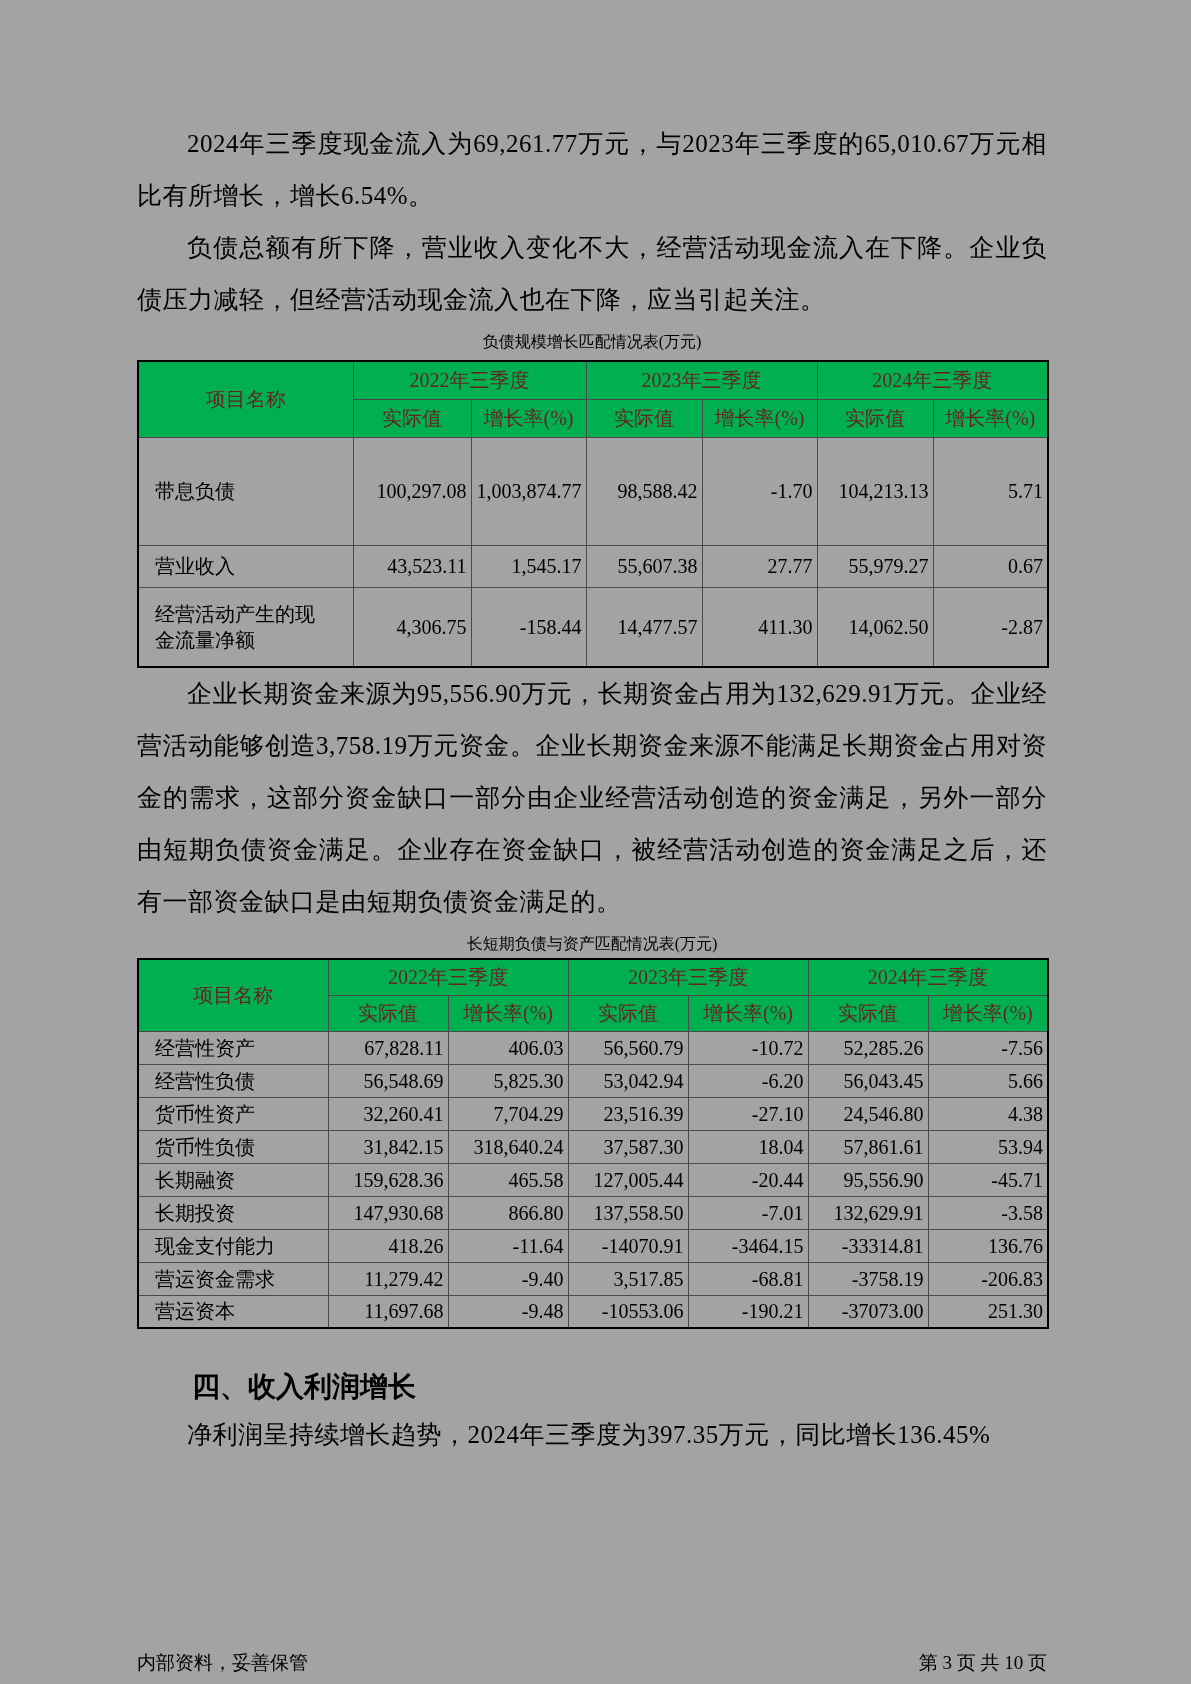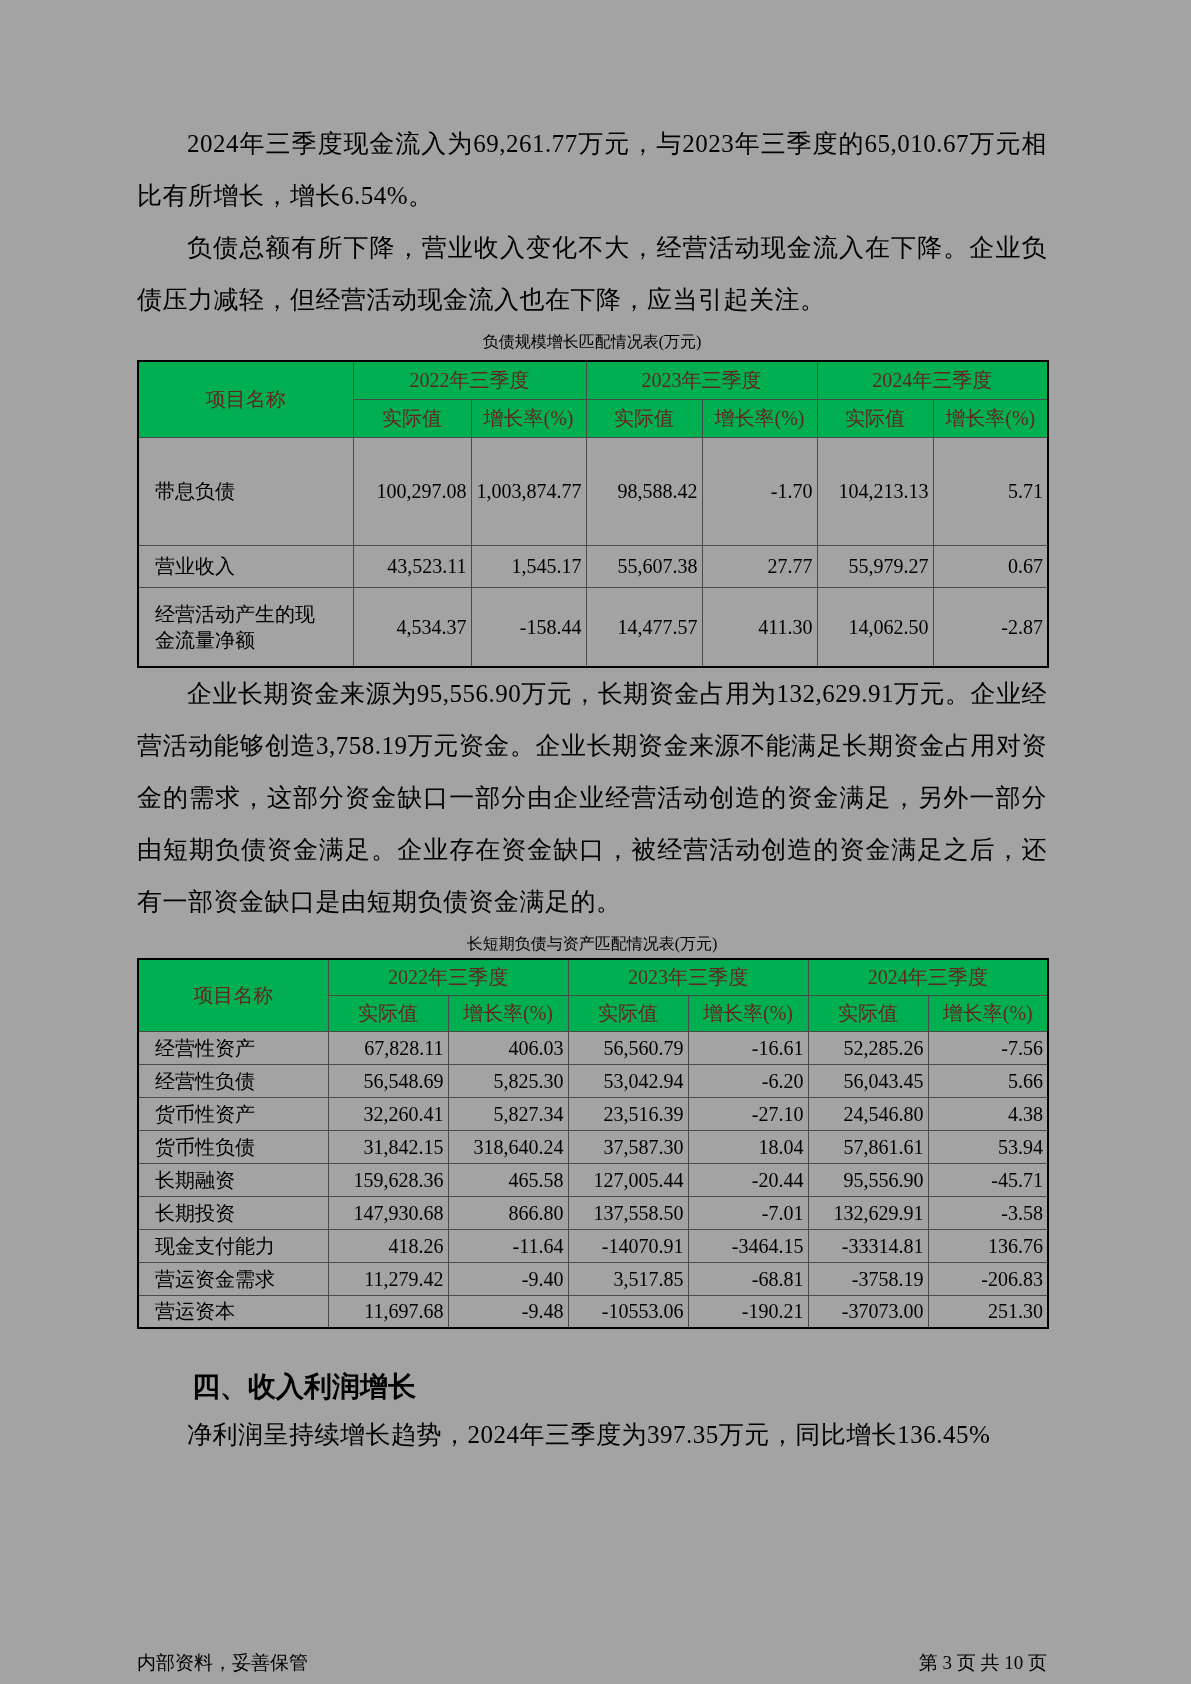--- a/index.html
+++ b/index.html
@@ -145,21 +145,21 @@
             <td class="rowlabel">营业收入</td>
             <td class="num">43,523.11</td>
             <td class="num">1,545.17</td>
             <td class="num">55,607.38</td>
             <td class="num">27.77</td>
             <td class="num">55,979.27</td>
             <td class="num">0.67</td>
           </tr>
           <tr>
             <td class="rowlabel">经营活动产生的现金流量净额</td>
-            <td class="num">4,534.37</td>
+            <td class="num">4,306.75</td>
             <td class="num">-158.44</td>
             <td class="num">14,477.57</td>
             <td class="num">411.30</td>
             <td class="num">14,062.50</td>
             <td class="num">-2.87</td>
           </tr>
         </tbody>
     </table>
 
     <p class="body p3">企业长期资金来源为95,556.90万元，长期资金占用为132,629.91万元。企业经营活动能够创造3,758.19万元资金。企业长期资金来源不能满足长期资金占用对资金的需求，这部分资金缺口一部分由企业经营活动创造的资金满足，另外一部分由短期负债资金满足。企业存在资金缺口，被经营活动创造的资金满足之后，还有一部资金缺口是由短期负债资金满足的。</p>
@@ -191,37 +191,37 @@
           <th>实际值</th>
           <th>增长率(%)</th>
         </tr>
       </thead>
       <tbody>
           <tr>
             <td class="rowlabel">经营性资产</td>
             <td class="num">67,828.11</td>
             <td class="num">406.03</td>
             <td class="num">56,560.79</td>
-            <td class="num">-16.61</td>
+            <td class="num">-10.72</td>
             <td class="num">52,285.26</td>
             <td class="num">-7.56</td>
           </tr>
           <tr>
             <td class="rowlabel">经营性负债</td>
             <td class="num">56,548.69</td>
             <td class="num">5,825.30</td>
             <td class="num">53,042.94</td>
             <td class="num">-6.20</td>
             <td class="num">56,043.45</td>
             <td class="num">5.66</td>
           </tr>
           <tr>
             <td class="rowlabel">货币性资产</td>
             <td class="num">32,260.41</td>
-            <td class="num">5,827.34</td>
+            <td class="num">7,704.29</td>
             <td class="num">23,516.39</td>
             <td class="num">-27.10</td>
             <td class="num">24,546.80</td>
             <td class="num">4.38</td>
           </tr>
           <tr>
             <td class="rowlabel">货币性负债</td>
             <td class="num">31,842.15</td>
             <td class="num">318,640.24</td>
             <td class="num">37,587.30</td>

